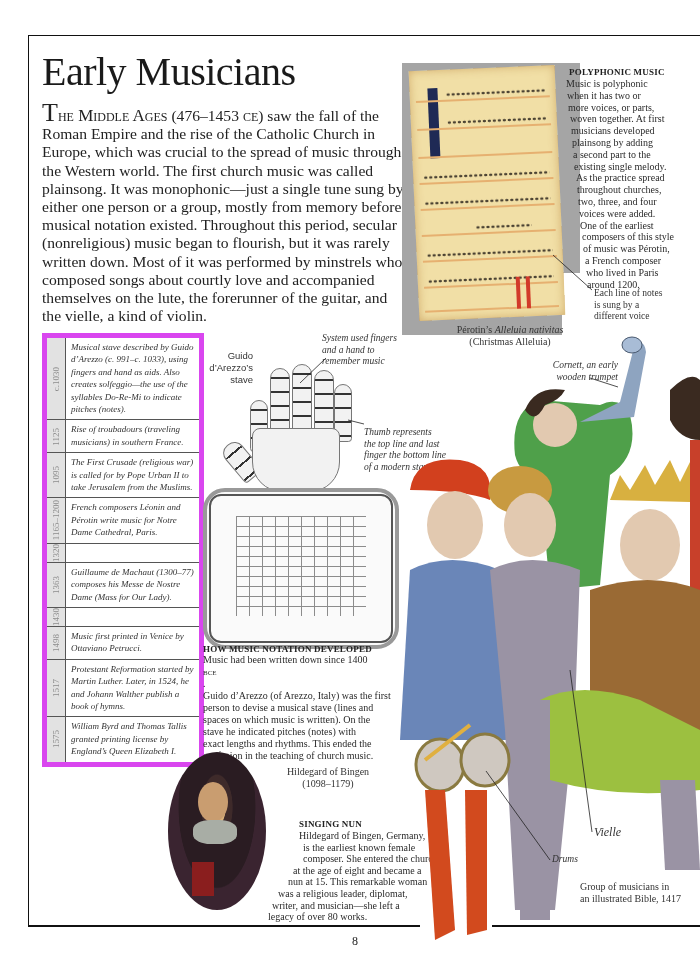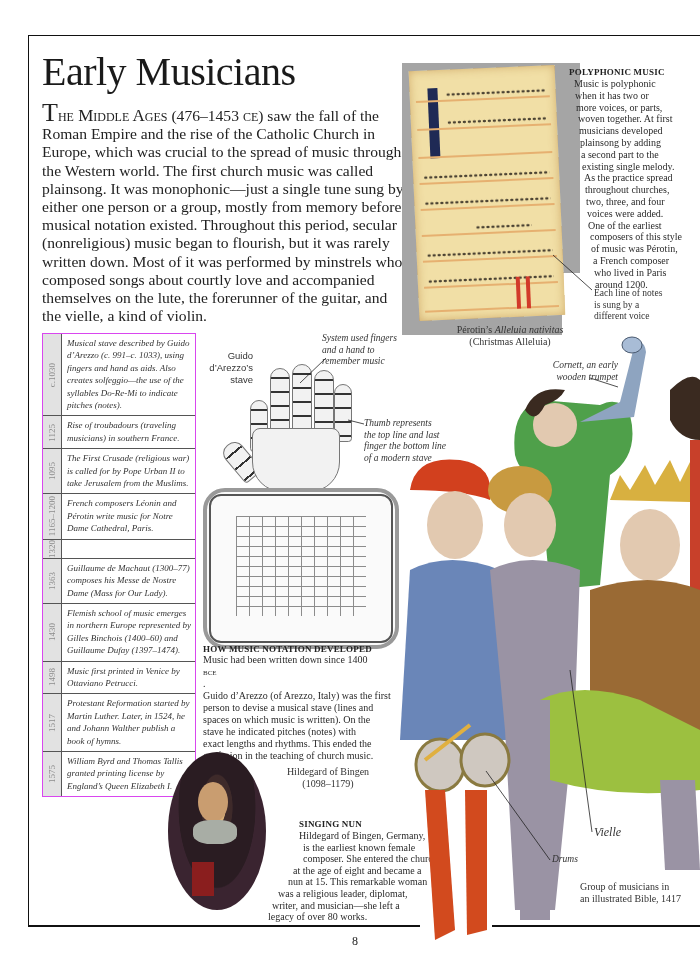--- a/index.html
+++ b/index.html
@@ -18,35 +18,35 @@
   .manuscript-bg { position: absolute; left: 402px; top: 63px; width: 160px; height: 272px; background: #a5a5a5; }
   .manuscript-bg-ext { position: absolute; left: 562px; top: 63px; width: 18px; height: 210px; background: #a5a5a5; }
   .manuscript { position: absolute; left: 414px; top: 68px; width: 146px; height: 250px; background: #f1dfa6; transform: rotate(-2.5deg); box-shadow: inset 0 0 10px rgba(170,110,40,0.45); }
   .manuscript .staff { position: absolute; left: 6px; right: 6px; height: 2px; background: #e6b070; }
   .manuscript .notes { position: absolute; left: 10px; right: 10px; height: 6px; background-image: radial-gradient(circle, #3a3226 1.2px, transparent 1.6px); background-size: 5px 6px; opacity: 0.9; }
   .manuscript .initial { position: absolute; left: 18px; top: 18px; width: 10px; height: 70px; background: #1f2a55; }
   .manuscript .red-bar { position: absolute; width: 4px; height: 32px; background: #d23a2a; top: 210px; }
   .manuscript-caption { position: absolute; left: 440px; top: 324px; width: 140px; text-align: center; font-size: 10px; line-height: 12px; color: #333; }
   .poly-title { position: absolute; left: 569px; top: 67px; font-size: 9px; font-weight: bold; color: #222; letter-spacing: 0.2px; }
   .poly-text { position: absolute; left: 566px; top: 78px; width: 134px; font-size: 10px; line-height: 11.8px; color: #2a2a2a; }
-  .poly-text span { display: block; white-space: nowrap; margin-left: 8px; }
+  .poly-text span { display: block; white-space: nowrap; }
   .each-line-note { position: absolute; left: 594px; top: 288px; font-size: 9.5px; line-height: 11.5px; color: #333; }
 
   
-  .timeline { position: absolute; left: 42px; top: 333px; width: 152px; border: 1px solid #d946ef; border-collapse: collapse; }
+  .timeline { position: absolute; left: 42px; top: 333px; width: 152px; border: 5px solid #d946ef; border-collapse: collapse; }
   .tl-row { display: flex; border-bottom: 1px solid #555; }
   .tl-row:last-child { border-bottom: none; }
   .tl-year { width: 18px; background: #e2e2e2; border-right: 1px solid #555; display: flex; align-items: center; justify-content: center; }
   .tl-year span { writing-mode: vertical-rl; transform: rotate(180deg); font-size: 9px; color: #8c8c8c; white-space: nowrap; }
   .tl-text { flex: 1; padding: 3px 4px 4px 5px; font-style: italic; font-size: 9px; line-height: 12.4px; color: #333; }
 
   
   .guido-label { position: absolute; left: 205px; top: 350px; width: 48px; text-align: right; font-family: "Liberation Sans", "DejaVu Sans", sans-serif; font-size: 9.5px; line-height: 12px; color: #333; }
   .system-note { position: absolute; left: 322px; top: 333px; font-style: italic; font-size: 9.5px; line-height: 11.5px; color: #333; }
-  .thumb-note { position: absolute; left: 364px; top: 418px; font-style: italic; font-size: 9.5px; line-height: 11.5px; color: #333; }
+  .thumb-note { position: absolute; left: 364px; top: 427px; font-style: italic; font-size: 9.5px; line-height: 11.5px; color: #333; }
   .hand { position: absolute; left: 230px; top: 360px; width: 120px; height: 140px; }
   .hand .finger { position: absolute; background: #f2f2f2; border: 1px solid #777; border-radius: 10px 10px 4px 4px; background-image: repeating-linear-gradient(180deg, transparent 0 8px, #333 8px 10px, transparent 10px 14px); }
   .hand .palm { position: absolute; left: 22px; top: 68px; width: 86px; height: 62px; background: #f2f2f2; border: 1px solid #777; border-radius: 8px 8px 30px 30px; }
   .plate { position: absolute; left: 205px; top: 490px; width: 180px; height: 145px; border: 6px double #555; border-radius: 16px; background: #fafafa; }
   .plate-grid { position: absolute; left: 25px; top: 20px; width: 130px; height: 100px; background-image: linear-gradient(#333 1px, transparent 1px), linear-gradient(90deg, #333 1px, transparent 1px); background-size: 13px 10px; opacity: 0.55; }
   .plate-ornament { position: absolute; left: -8px; top: -8px; right: -8px; bottom: -8px; border: 4px solid #999; border-radius: 22px; }
 
   .notation-title { position: absolute; left: 203px; top: 644px; font-size: 9px; font-weight: bold; color: #222; letter-spacing: 0.2px; }
   .notation-text { position: absolute; left: 203px; top: 654px; width: 200px; font-size: 10px; line-height: 12px; color: #2a2a2a; }
   .notation-text span { display: block; white-space: nowrap; }
@@ -169,21 +169,20 @@
     <div class="tl-row">
       <div class="tl-year">
         <span>1363</span>
       </div>
       <div class="tl-text">Guillaume de Machaut (1300–77) composes his Messe de Nostre Dame (Mass for Our Lady).</div>
     </div>
     <div class="tl-row">
       <div class="tl-year">
         <span>1430</span>
       </div>
-      <div class="tl-text">Flemish school of music emerges in northern Europe represented by Gilles Binchois (1400–60) and Guillaume Dufay (1397–1474).</div>
     </div>
     <div class="tl-row">
       <div class="tl-year">
         <span>1498</span>
       </div>
       <div class="tl-text">Music first printed in Venice by Ottaviano Petrucci.</div>
     </div>
     <div class="tl-row">
       <div class="tl-year">
         <span>1517</span>

